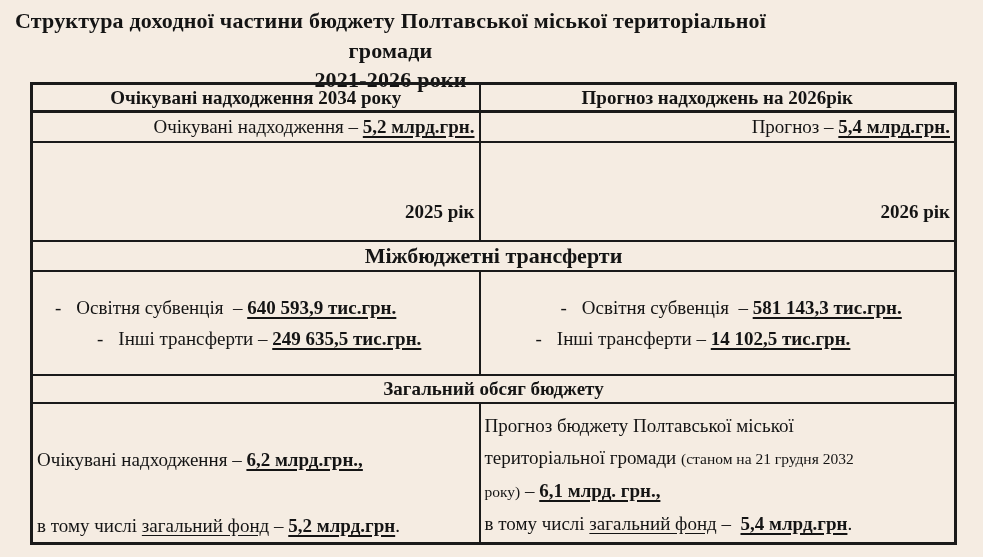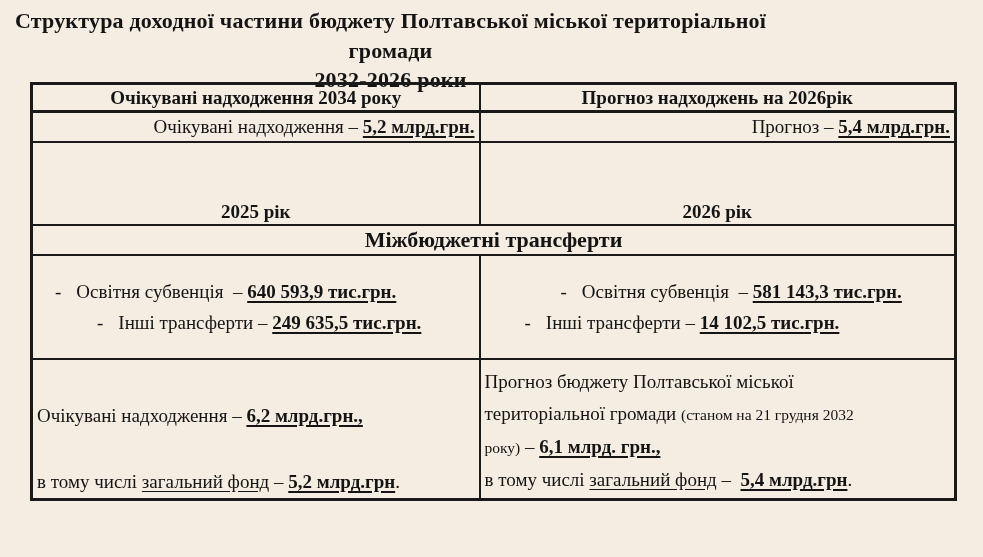--- a/index.html
+++ b/index.html
@@ -15,45 +15,45 @@
   .budget-table{
     position:absolute;top:82px;left:30px;width:924px;
     border-collapse:collapse;table-layout:fixed;
     border:3px solid #1a1a1a;
   }
   .budget-table td{border:2px solid #1a1a1a;padding:0 4px;font-size:19px;vertical-align:middle;}
   tr.r-head td{height:25px;font-weight:bold;text-align:center;border-bottom:3px solid #1a1a1a;}
   tr.r-sec td{height:26px;font-weight:bold;text-align:center;}
   tr.r-sec-big td{height:28px;font-weight:bold;text-align:center;font-size:22px;}
   tr.r-val td{height:28px;text-align:right;}
-  tr.r-years td{height:80px;vertical-align:bottom;text-align:center;font-weight:bold;padding-bottom:1px;}
+  tr.r-years td{height:80px;vertical-align:bottom;text-align:right;font-weight:bold;padding-bottom:17px;}
   tr.r-trans td{height:102px;vertical-align:middle;padding:0;}
   tr.r-final td{height:132px;vertical-align:top;padding-top:6px;}
   .bu{font-weight:bold;text-decoration:underline;text-decoration-thickness:2px;text-underline-offset:3px;}
   .u{text-decoration:underline;text-underline-offset:3px;}
   .note{font-size:15.5px;}
   .tline{line-height:31px;text-align:left;white-space:nowrap;}
   .tl-l1{padding-left:22px;}
   .tl-l2{padding-left:64px;}
   .tl-r1{padding-left:80px;}
-  .tl-r2{padding-left:44px;}
+  .tl-r2{padding-left:55px;}
   .bullet{display:inline-block;margin-right:15px;}
   .final-left div{line-height:32px;margin-top:34px;}
   .final-right div{line-height:32px;}
   .final-right{padding-left:16px;}
   .fr-indent{}
 </style>
 </head>
 <body>
 
 <div class="page">
 
   <div class="title-block">
     <div>Структура доходної частини бюджету Полтавської міської територіальної громади</div>
-    <div>2032-2026 роки</div>
+    <div>2021-2026 роки</div>
   </div>
 
   <table class="budget-table">
     <colgroup>
         <col style="width:448px">
         <col style="width:476px">
       </colgroup>
 
     <tbody>
         <tr class="r-head">
@@ -80,20 +80,23 @@
       <td>
         <div class="tline tl-l1"><span class="bullet">-</span><span>Освітня субвенція &nbsp;–&nbsp;</span><span class="bu">640 593,9 тис.грн.</span></div>
         <div class="tline tl-l2"><span class="bullet">-</span><span>Інші трансферти –&nbsp;</span><span class="bu">249 635,5 тис.грн.</span></div>
       </td>
       <td>
         <div class="tline tl-r1"><span class="bullet">-</span><span>Освітня субвенція &nbsp;–&nbsp;</span><span class="bu">581 143,3 тис.грн.</span></div>
         <div class="tline tl-r2"><span class="bullet">-</span><span>Інші трансферти –&nbsp;</span><span class="bu">14 102,5 тис.грн.</span></div>
       </td>
     </tr>
 
+    <tr class="r-sec">
+      <td colspan="2">Загальний обсяг бюджету</td>
+    </tr>
 
     <tr class="r-final">
       <td class="final-left">
         <div><span>Очікувані надходження – </span><span class="bu">6,2 млрд.грн.,</span></div>
         <div><span>в тому числі </span><span class="u">загальний фонд</span><span> – </span><span class="bu">5,2 млрд.грн</span><span>.</span></div>
       </td>
       <td class="final-right">
         <div class="fr-indent">Прогноз бюджету Полтавської міської</div>
         <div class="fr-indent"><span>територіальної громади </span><span class="note">(станом на 21 грудня 2032</span></div>
         <div><span class="note">року)</span><span> – </span><span class="bu">6,1 млрд. грн.,</span></div>

